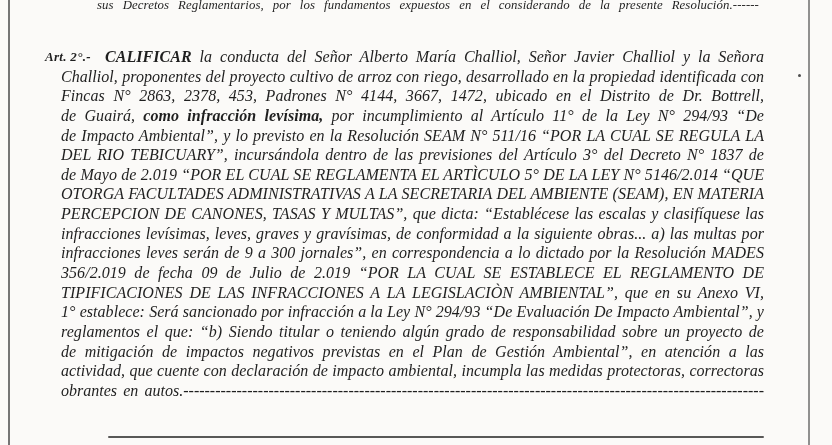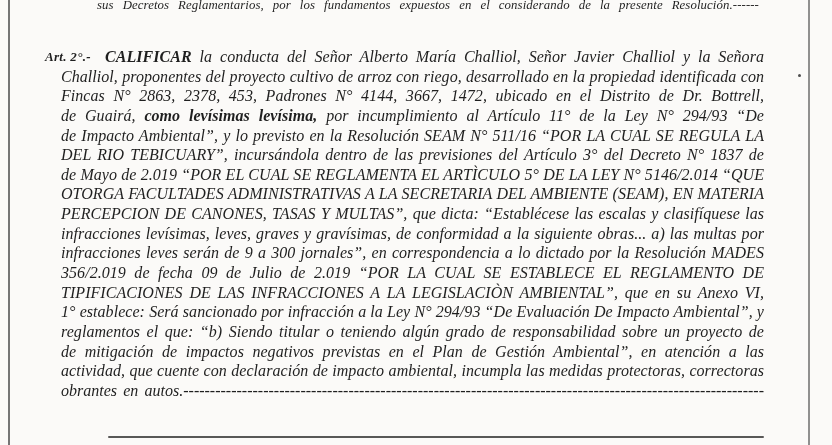--- a/index.html
+++ b/index.html
@@ -72,21 +72,21 @@
   <div class="edge-right"></div>
 
   <div class="topline">sus Decretos Reglamentarios, por los fundamentos expuestos en el considerando de la presente Resolución.------</div>
 
   <div class="art-label">Art. 2°.-</div>
 
   <div class="body">
       <div class="line first"><span class="b">CALIFICAR</span><span> la conducta del Señor Alberto María Challiol, Señor Javier Challiol y la Señora Lucrecia</span></div>
       <div class="line"><span>Challiol, proponentes del proyecto cultivo de arroz con riego, desarrollado en la propiedad identificada con las</span></div>
       <div class="line"><span>Fincas N° 2863, 2378, 453, Padrones N° 4144, 3667, 1472, ubicado en el Distrito de Dr. Bottrell, Departamento</span></div>
-      <div class="line"><span>de Guairá, </span><span class="b">como levísimas levísima,</span><span> por incumplimiento al Artículo 11° de la Ley N° 294/93 “De Evaluación</span></div>
+      <div class="line"><span>de Guairá, </span><span class="b">como infracción levísima,</span><span> por incumplimiento al Artículo 11° de la Ley N° 294/93 “De Evaluación</span></div>
       <div class="line"><span>de Impacto Ambiental”, y lo previsto en la Resolución SEAM N° 511/16 “POR LA CUAL SE REGULA LA</span></div>
       <div class="line"><span>DEL RIO TEBICUARY”, incursándola dentro de las previsiones del Artículo 3° del Decreto N° 1837 de fecha 27</span></div>
       <div class="line"><span>de Mayo de 2.019 “POR EL CUAL SE REGLAMENTA EL ARTÌCULO 5° DE LA LEY N° 5146/2.014 “QUE</span></div>
       <div class="line"><span>OTORGA FACULTADES ADMINISTRATIVAS A LA SECRETARIA DEL AMBIENTE (SEAM), EN MATERIA DE</span></div>
       <div class="line"><span>PERCEPCION DE CANONES, TASAS Y MULTAS”, que dicta: “Establécese las escalas y clasifíquese las</span></div>
       <div class="line"><span>infracciones levísimas, leves, graves y gravísimas, de conformidad a la siguiente obras... a) las multas por</span></div>
       <div class="line"><span>infracciones leves serán de 9 a 300 jornales”, en correspondencia a lo dictado por la Resolución MADES N°</span></div>
       <div class="line"><span>356/2.019 de fecha 09 de Julio de 2.019 “POR LA CUAL SE ESTABLECE EL REGLAMENTO DE</span></div>
       <div class="line"><span>TIPIFICACIONES DE LAS INFRACCIONES A LA LEGISLACIÒN AMBIENTAL”, que en su Anexo VI, Articulo</span></div>
       <div class="line"><span>1° establece: Será sancionado por infracción a la Ley N° 294/93 “De Evaluación De Impacto Ambiental”, y sus</span></div>

